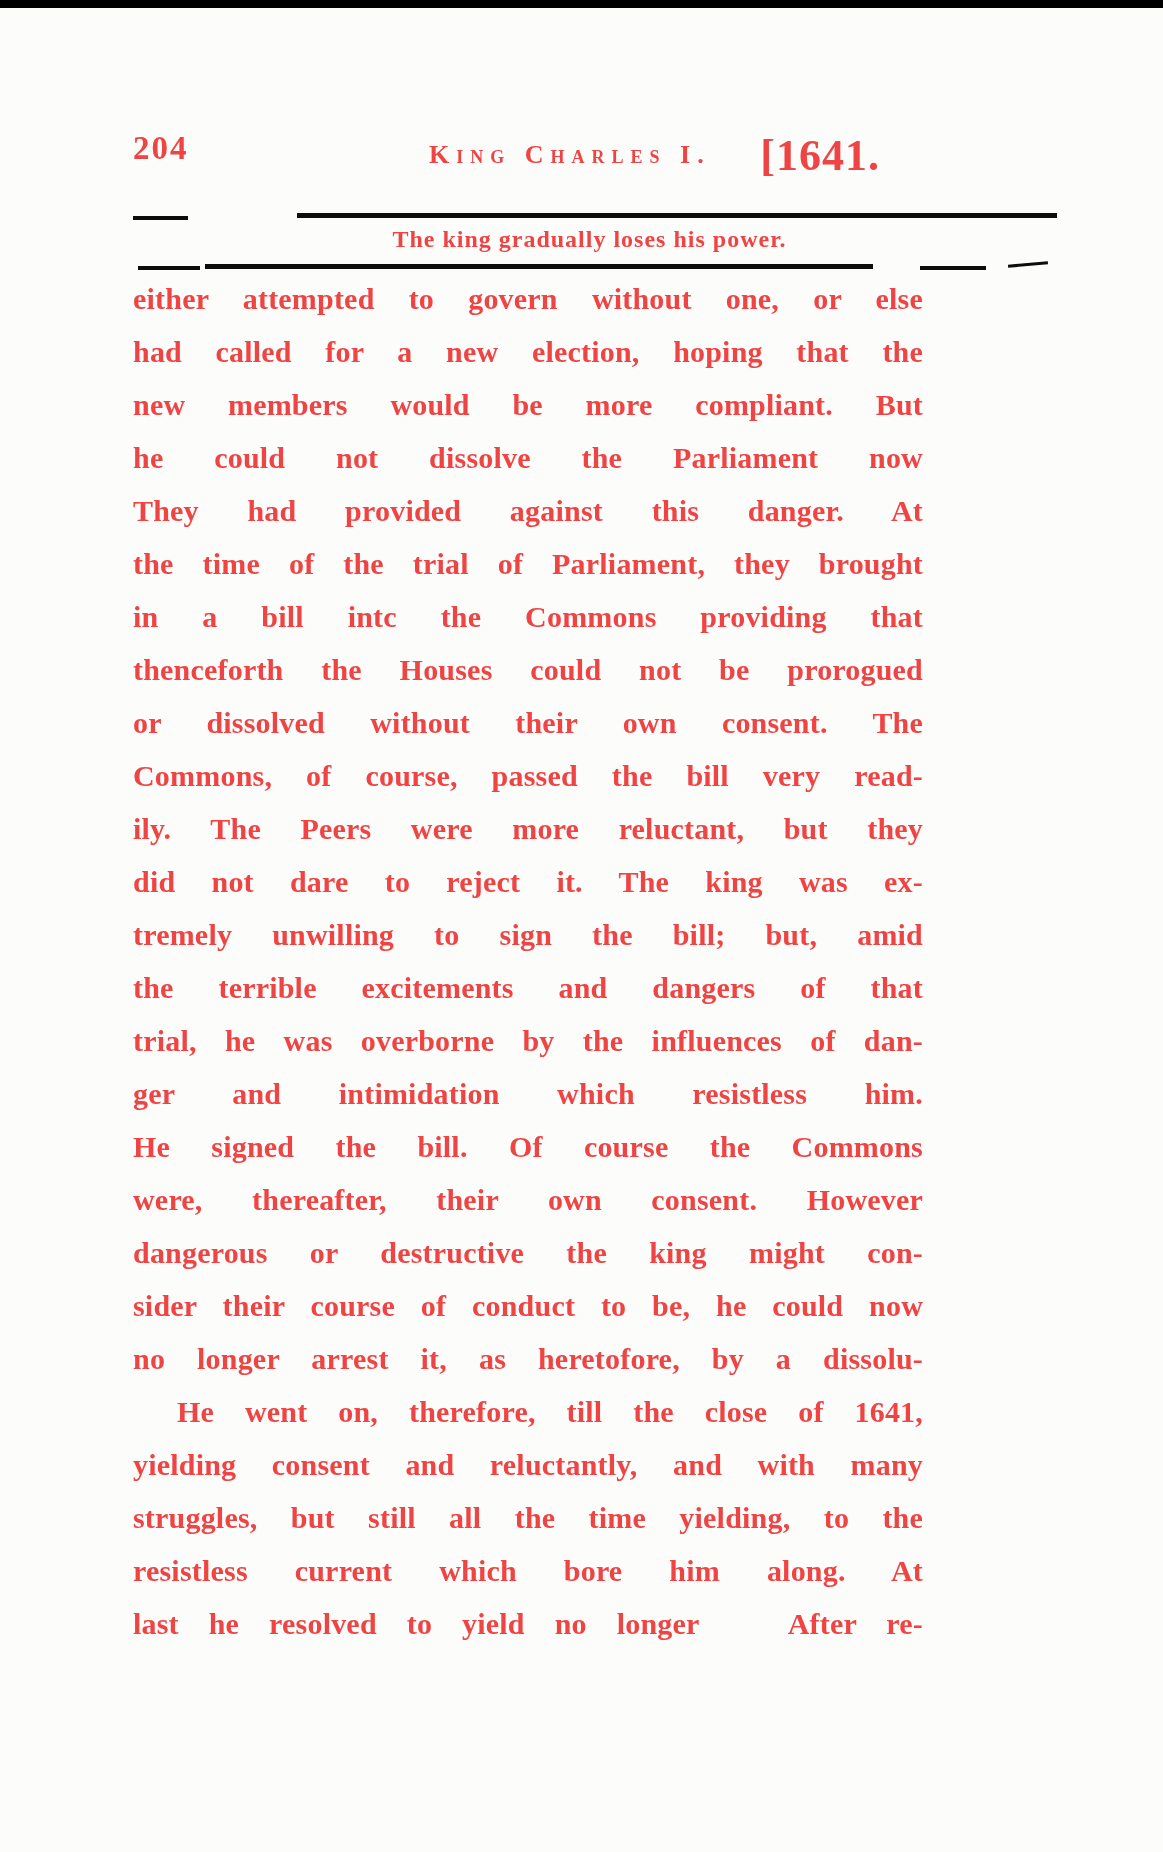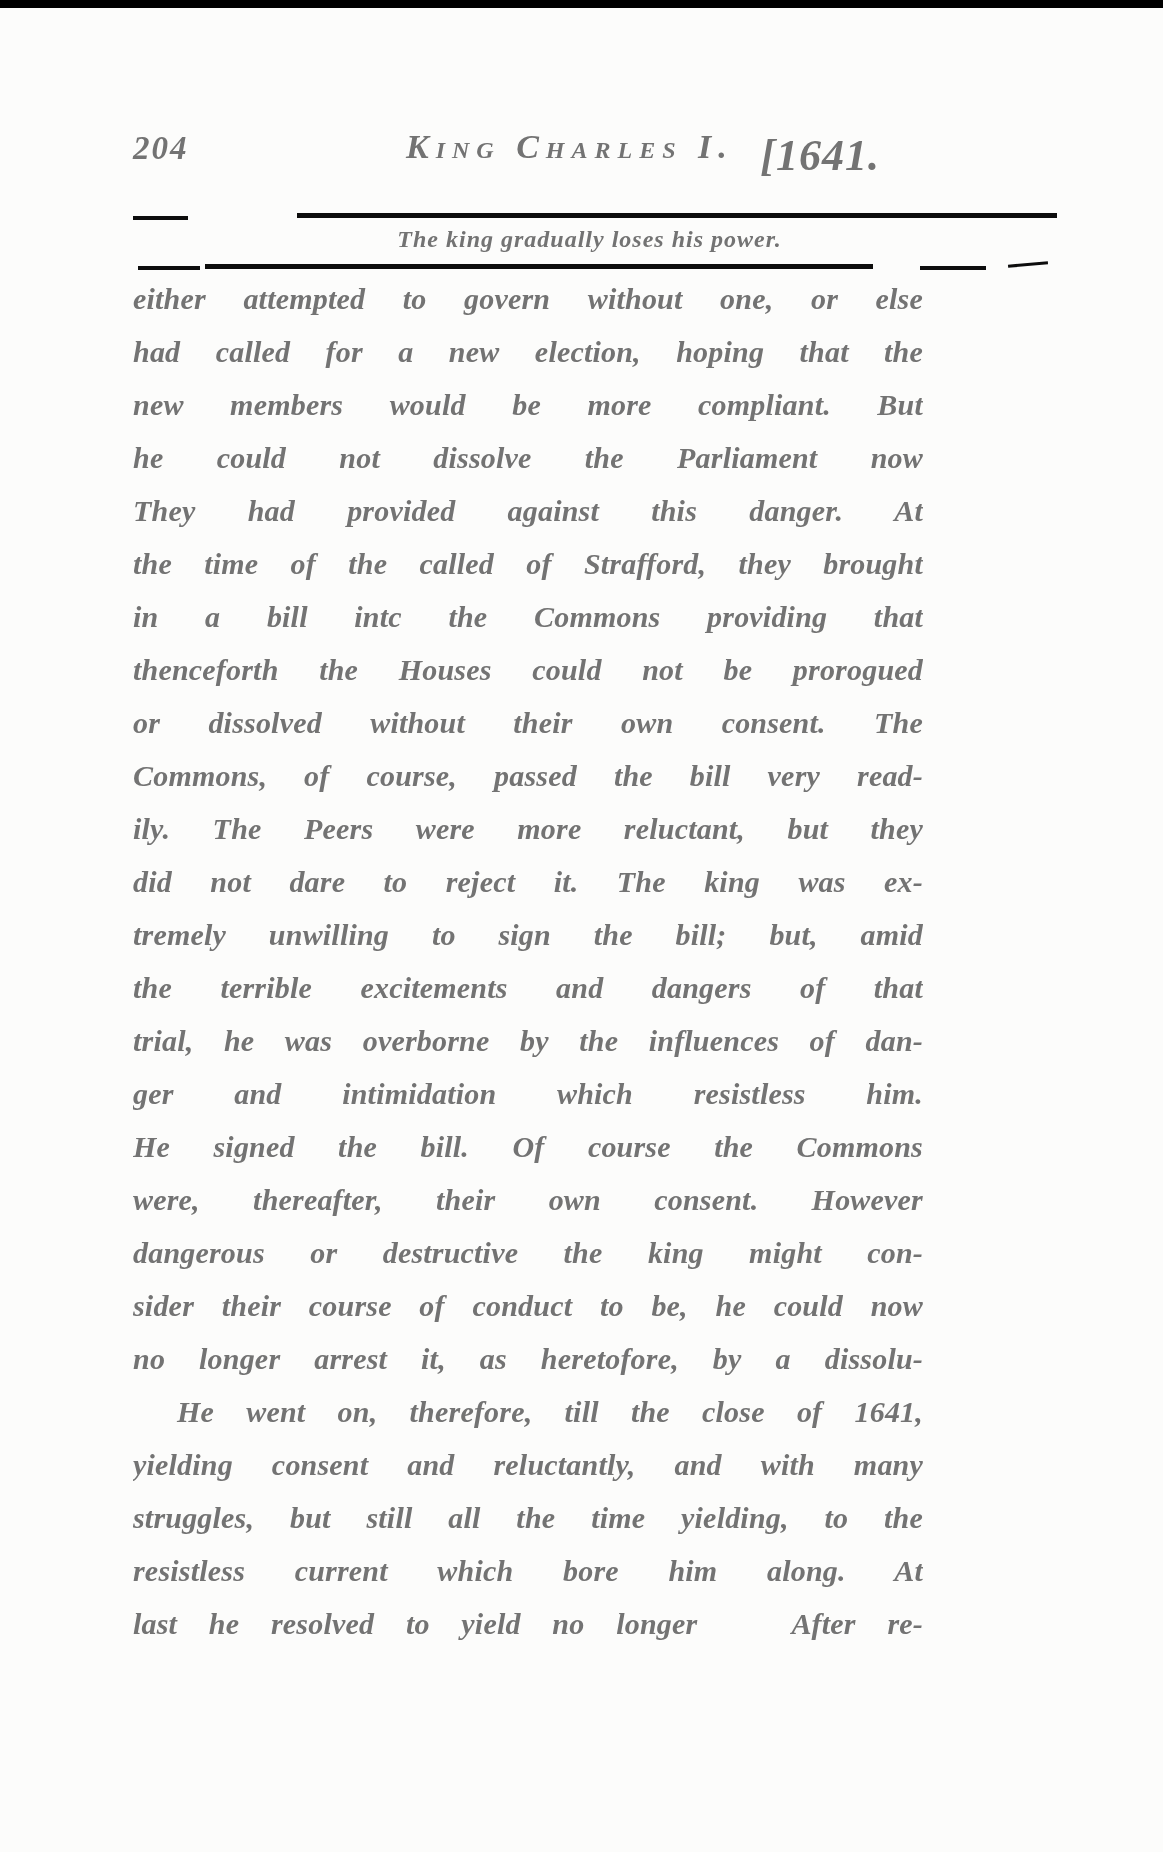--- a/index.html
+++ b/index.html
@@ -1,31 +1,30 @@
 <!DOCTYPE html>
 <html><head>
 <meta charset="utf-8">
 <style>
   html,body{margin:0;padding:0;background:#e8e8e8;}
   .page{
     position:relative;
     width:1163px;height:1852px;
     background:#fcfcfb;
     font-family:"Liberation Serif","DejaVu Serif",serif;
-    color:#737373;
+    color:#ef4444;
     overflow:hidden;
     margin:0 auto;
-    font-style:italic;
   }
   .top-edge{position:absolute;top:0;left:0;width:1163px;height:8px;background:#000;}
   .header{position:absolute;top:128px;left:0;width:100%;height:50px;}
   .pagenum{position:absolute;left:133px;top:2px;font-size:33px;font-weight:bold;letter-spacing:2px;}
   .title{
-    position:absolute;left:49%;transform:translateX(-50%);top:0;
-    font-variant:small-caps;font-weight:bold;font-size:34px;letter-spacing:7px;white-space:nowrap;
+    position:absolute;left:49%;transform:translateX(-50%);top:12px;
+    font-variant:small-caps;font-weight:bold;font-size:26px;letter-spacing:7px;white-space:nowrap;
   }
   .year{position:absolute;right:283px;top:2px;font-size:44px;font-weight:bold;letter-spacing:1px;}
   .rule{position:absolute;background:#0d0d0d;}
   #r1a{left:133px;top:216px;width:55px;height:4px;}
   #r1b{left:297px;top:213px;width:760px;height:5px;}
   .subtitle{
     position:absolute;top:226px;left:0;width:100%;text-align:center;
     font-size:24px;font-weight:bold;letter-spacing:1px;padding-left:8px;
   }
   #r2a{left:138px;top:266px;width:62px;height:4px;}
@@ -67,21 +66,21 @@
   <div class="rule" id="r2b"></div>
   <div class="rule" id="r2c"></div>
   <div class="rule" id="r2d"></div>
 
   <div class="body-text">
       <div class="line">either attempted to govern without one, or else</div>
       <div class="line">had called for a new election, hoping that the</div>
       <div class="line">new members would be more compliant. But</div>
       <div class="line">he could not dissolve the Parliament now</div>
       <div class="line">They had provided against this danger. At</div>
-      <div class="line">the time of the called of Strafford, they brought</div>
+      <div class="line">the time of the trial of Parliament, they brought</div>
       <div class="line">in a bill intc the Commons providing that</div>
       <div class="line">thenceforth the Houses could not be prorogued</div>
       <div class="line">or dissolved without their own consent. The</div>
       <div class="line">Commons, of course, passed the bill very read-</div>
       <div class="line">ily. The Peers were more reluctant, but they</div>
       <div class="line">did not dare to reject it. The king was ex-</div>
       <div class="line">tremely unwilling to sign the bill; but, amid</div>
       <div class="line">the terrible excitements and dangers of that</div>
       <div class="line">trial, he was overborne by the influences of dan-</div>
       <div class="line">ger and intimidation which resistless him.</div>

